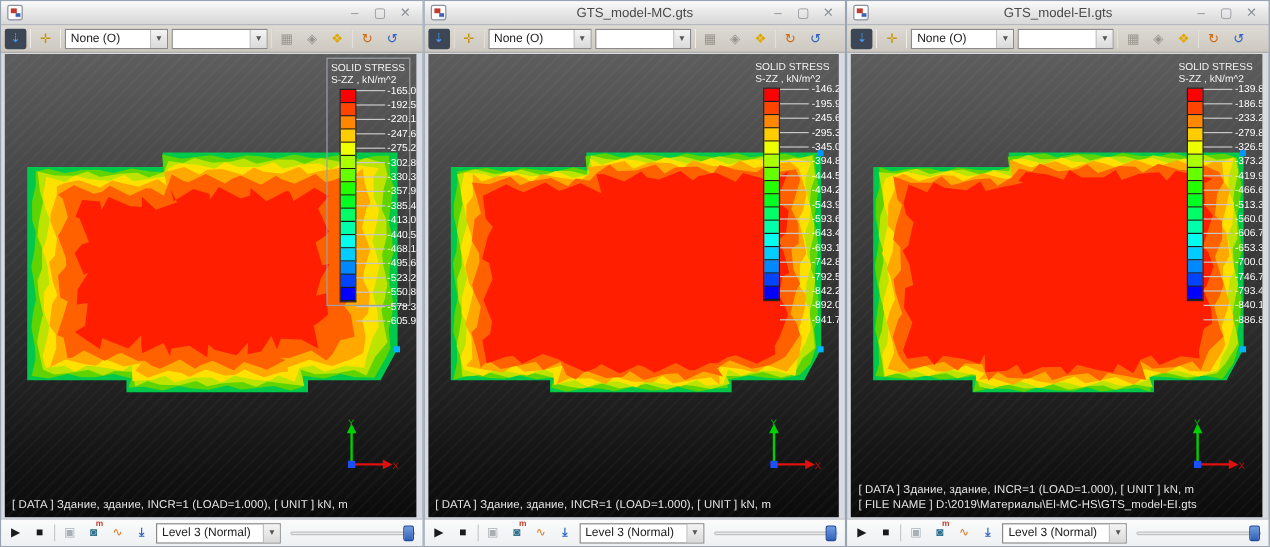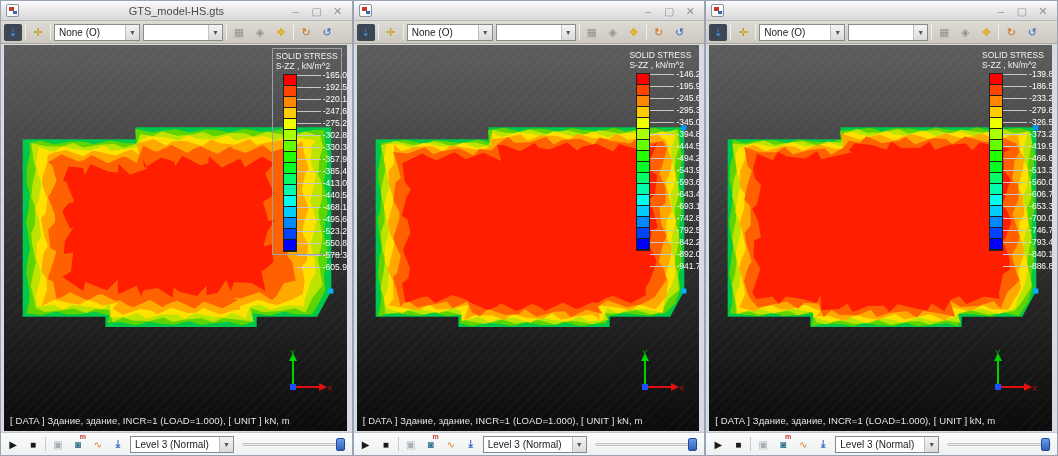--- a/index.html
+++ b/index.html
@@ -62,21 +62,20 @@
   .slider-thumb { position:absolute; right:1px; top:1px; width:9px; height:13px; border-radius:2px; background:linear-gradient(#6f9be4,#2f62b8); border:1px solid #1e4a9a; }
 </style>
 </head>
 <body>
 
 <div class="desktop">
 
   <div class="window">
     <div class="titlebar">
       <span class="doc-icon"></span>
-      <span class="title-text">GTS_model-HS.gts</span>
       <span class="win-btns">
         <span class="win-btn">–</span>
         <span class="win-btn">▢</span>
         <span class="win-btn">✕</span>
       </span>
     </div>
     <div class="toolbar">
       <span class="ticon dark">⇣</span>
       <span class="tsep"></span>
       <span class="ticon" style="color:#c8960a">✛</span>
@@ -196,20 +195,21 @@
       <span class="slider">
         <span class="slider-groove"></span>
         <span class="slider-thumb"></span>
       </span>
     </div>
   </div>
 
   <div class="window">
     <div class="titlebar">
       <span class="doc-icon"></span>
+      <span class="title-text">GTS_model-MC.gts</span>
       <span class="win-btns">
         <span class="win-btn">–</span>
         <span class="win-btn">▢</span>
         <span class="win-btn">✕</span>
       </span>
     </div>
     <div class="toolbar">
       <span class="ticon dark">⇣</span>
       <span class="tsep"></span>
       <span class="ticon" style="color:#c8960a">✛</span>
@@ -330,20 +330,21 @@
       <span class="slider">
         <span class="slider-groove"></span>
         <span class="slider-thumb"></span>
       </span>
     </div>
   </div>
 
   <div class="window">
     <div class="titlebar">
       <span class="doc-icon"></span>
+      <span class="title-text">GTS_model-EI.gts</span>
       <span class="win-btns">
         <span class="win-btn">–</span>
         <span class="win-btn">▢</span>
         <span class="win-btn">✕</span>
       </span>
     </div>
     <div class="toolbar">
       <span class="ticon dark">⇣</span>
       <span class="tsep"></span>
       <span class="ticon" style="color:#c8960a">✛</span>
@@ -440,20 +441,21 @@
         <line x1="10" y1="40" x2="10" y2="12" stroke="#00d000" stroke-width="2"></line>
         <polygon points="10,6 6,14 14,14" fill="#00d000"></polygon>
         <text x="7" y="8" fill="#00b400" font-size="8">Y</text>
         <line x1="10" y1="40" x2="38" y2="40" stroke="#e01010" stroke-width="2"></line>
         <polygon points="44,40 36,36 36,44" fill="#e01010"></polygon>
         <text x="44" y="44" fill="#c01010" font-size="8">X</text>
         <rect x="7" y="37" width="6" height="6" fill="#1a50ff"></rect>
       </svg>
       <div class="status">
         <div>[ DATA ] Здание, здание,  INCR=1 (LOAD=1.000),   [ UNIT ]   kN,  m</div>
+        <div>[ FILE NAME ] D:\2019\Материалы\El-MC-HS\GTS_model-EI.gts</div>
       </div>
     </div>
     <div class="bottombar">
       <span class="bicon">▶</span>
       <span class="bicon">■</span>
       <span class="bsep"></span>
       <span class="bicon gray">▣</span>
       <span class="bicon cam">◙</span>
       <span class="bicon wave">∿</span>
       <span class="bicon dl">⤓</span>

